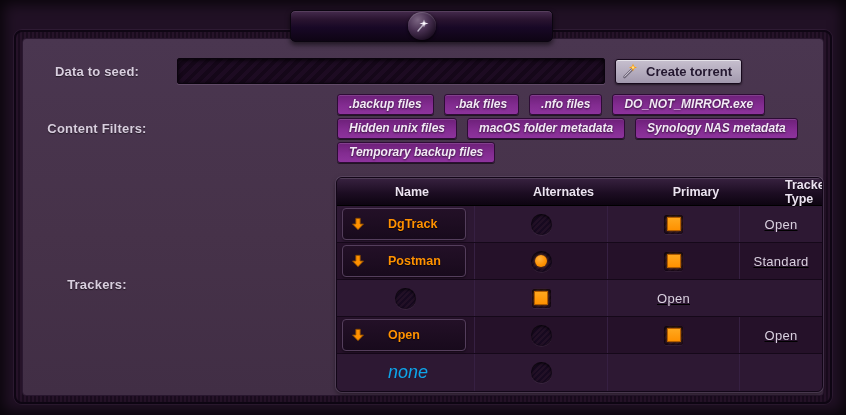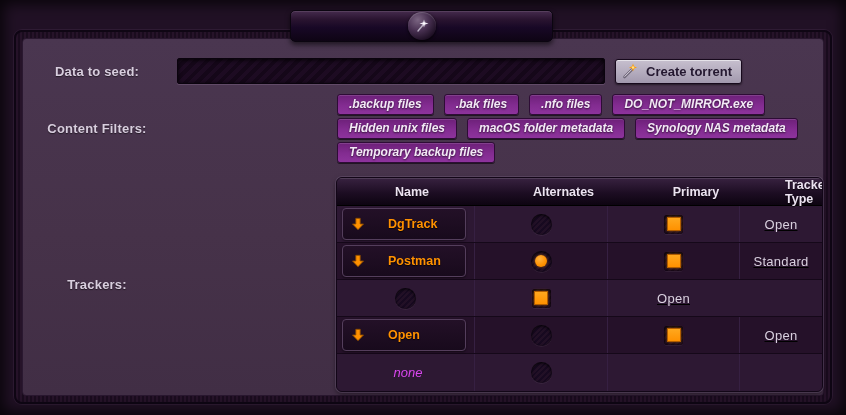--- a/index.html
+++ b/index.html
@@ -113,21 +113,21 @@
     width:124px; height:25px; border-radius:4px;
     display:flex; align-items:center; gap:23px; padding:15px 8px;
     background:linear-gradient(180deg,#231027 0%,#180a1c 100%);
     border:1px solid #543e5c; cursor:pointer;
     box-shadow:0 1px 2px rgba(0,0,0,.5);
   }
   .name-btn span {
     color:#ff9100; font-size:12.5px; font-weight:bold;
     text-shadow:0 1px 1px rgba(0,0,0,.8);
   }
-  .none-txt { width:100%; text-align:center; color:#d946ef; font-size:13px; font-style:italic; }
+  .none-txt { width:100%; text-align:center; color:#0ea5e9; font-size:18px; font-style:italic; }
   .type-txt { color:#d9d0df; font-size:13px; letter-spacing:.3px; }
 
   .radio {
     width:21px; height:21px; border-radius:50%; cursor:pointer;
     background:repeating-linear-gradient(135deg,#221026 0 2px,#170920 2px 4px);
     box-shadow:inset 0 1px 3px rgba(0,0,0,.9), 0 1px 0 rgba(255,255,255,.06);
     display:flex; align-items:center; justify-content:center;
   }
   .radio.on::after {
     content:""; width:12px; height:12px; border-radius:50%;

